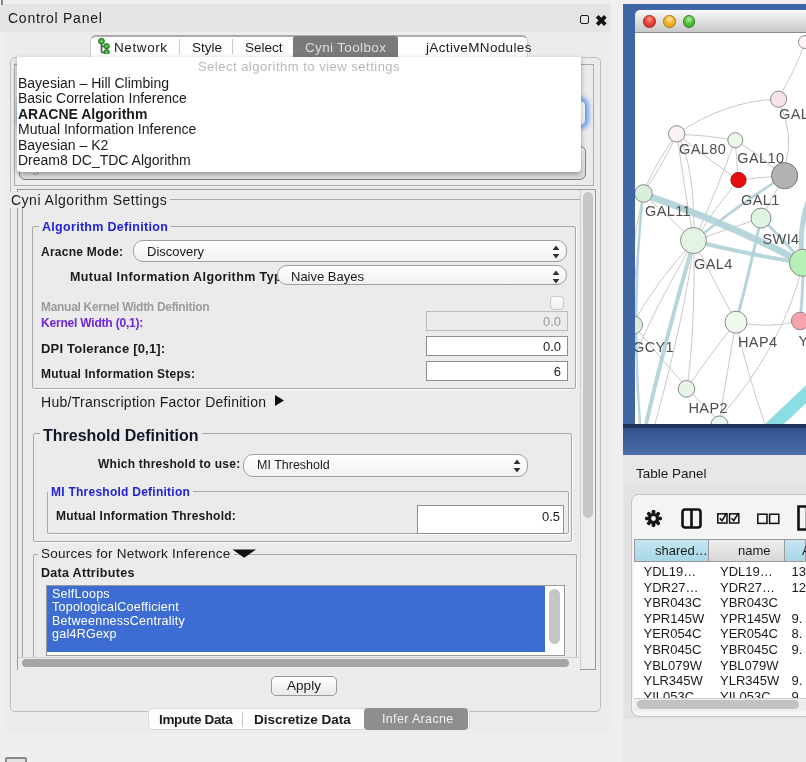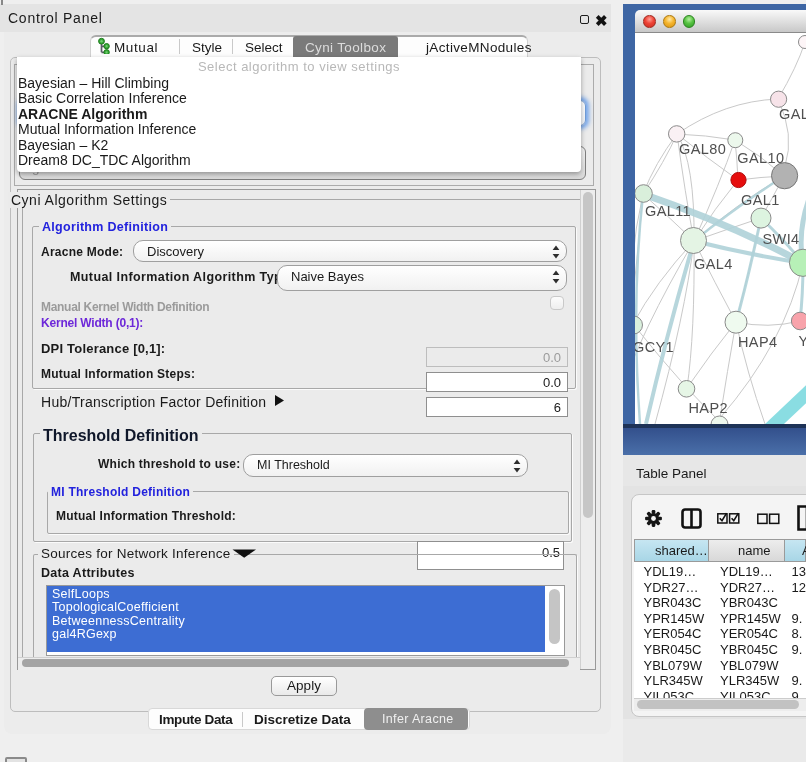--- a/index.html
+++ b/index.html
@@ -3,21 +3,21 @@
 <meta charset="utf-8">
 <style>
 html,body{margin:0;padding:0;}
 body{width:806px;height:762px;position:relative;overflow:hidden;background:#efefef;
   font-family:"Liberation Sans", sans-serif;color:#1a1a1a;}
 .ab{position:absolute;}
 .lbl{font-size:14px;letter-spacing:.27px;}
 .blbl{font-size:12px;font-weight:bold;letter-spacing:.25px;}
 .combo{position:absolute;background:linear-gradient(#ffffff,#f1f1f1);border:1px solid #9f9f9f;border-radius:10px;box-sizing:border-box;}
 .combo .txt{position:absolute;left:13px;top:3px;font-size:13px;}
-.field{position:absolute;background:#fff;border:1px solid #8f8f8f;box-sizing:border-box;font-size:13px;text-align:right;margin-top:36px;}
+.field{position:absolute;background:#fff;border:1px solid #8f8f8f;box-sizing:border-box;font-size:13px;text-align:right;}
 .grp{position:absolute;border:1px solid #a8a8a8;border-radius:2px;box-shadow:inset 0 0 0 0 #fff,1px 1px 0 rgba(255,255,255,.8);}
 .glbl{position:absolute;background:#ebebeb;padding:0 3px;font-size:13px;white-space:nowrap;}
 svg{display:block;}
 </style>
 </head>
 <body>
 
 <div class="ab" style="left:0;top:4px;width:611px;height:28px;background:#e4e4e4;"></div>
 <div class="ab" style="left:8px;top:10px;font-size:14px;letter-spacing:.75px;">Control Panel</div>
 
@@ -35,21 +35,21 @@
 
 <svg class="ab" style="left:96px;top:37px;" width="14" height="17" viewBox="0 0 14 17">
   <path d="M5.5 5 V15.3 M5.5 9.3 H9.5 M5.5 15.3 H9.5" fill="none" stroke="#5c5c68" stroke-width="1.7"></path>
   <circle cx="5.5" cy="4.2" r="2.9" fill="#37a837" stroke="#1d7a1d" stroke-width="1"></circle>
   <circle cx="5.5" cy="4.2" r="1.2" fill="#6fcc6f"></circle>
   <circle cx="10.6" cy="9.2" r="2.7" fill="#37a837" stroke="#1d7a1d" stroke-width="1"></circle>
   <circle cx="10.6" cy="9.2" r="1.1" fill="#6fcc6f"></circle>
   <circle cx="10.6" cy="15.3" r="2.7" fill="#37a837" stroke="#1d7a1d" stroke-width="1"></circle>
   <circle cx="10.6" cy="15.3" r="1.1" fill="#6fcc6f"></circle>
 </svg>
-<div class="ab" style="left:114px;top:40px;font-size:13.5px;letter-spacing:.6px;">Mutual</div>
+<div class="ab" style="left:114px;top:40px;font-size:13.5px;letter-spacing:.6px;">Network</div>
 <div class="ab" style="left:179px;top:39px;width:1px;height:15px;background:#c9c9c9;"></div>
 <div class="ab" style="left:192px;top:40px;font-size:13.5px;">Style</div>
 <div class="ab" style="left:232px;top:39px;width:1px;height:15px;background:#c9c9c9;"></div>
 <div class="ab" style="left:245px;top:40px;font-size:13.5px;">Select</div>
 <div class="ab" style="left:305px;top:40px;font-size:13.5px;letter-spacing:.35px;color:#dcdcdc;">Cyni Toolbox</div>
 <div class="ab" style="left:412px;top:40px;font-size:13.5px;letter-spacing:.35px;margin-left:14px;">jActiveMNodules</div>
 
 <div class="ab" style="left:14px;top:64px;width:580px;height:122px;border:1px solid #ababab;background:#ebebeb;box-sizing:border-box;"></div>
 
 <div class="ab" style="left:20px;top:100px;width:566px;height:26px;background:linear-gradient(#ffffff,#eef2f8);border:1.5px solid #6f9bd6;border-radius:6px;box-sizing:border-box;box-shadow:0 0 4px 2.5px rgba(90,150,235,.8);"></div>
@@ -73,21 +73,21 @@
 <div class="ab blbl" style="left:41px;top:245px;">Aracne Mode:</div>
 <div class="combo" style="left:133px;top:240px;width:434px;height:22px;">
     <span class="txt">Discovery</span>
   <svg style="position:absolute;right:6px;top:4px;" width="8" height="14" viewBox="0 0 8 14">
       <path d="M4 0.5 L7.4 5 L0.6 5 Z" fill="#2e2e2e"></path>
       <path d="M4 13.5 L7.4 9 L0.6 9 Z" fill="#2e2e2e"></path>
     </svg>
   </div>
 
 <div class="ab blbl" style="left:41px;top:270px;font-size:12.5px;letter-spacing:.4px;margin-left:29px;">Mutual Information Algorithm Type:</div>
-<div class="combo" style="left:277px;top:265px;width:290px;height:26px;">
+<div class="combo" style="left:277px;top:265px;width:290px;height:20px;">
     <span class="txt">Naive Bayes</span>
   <svg style="position:absolute;right:6px;top:4px;" width="8" height="14" viewBox="0 0 8 14">
       <path d="M4 0.5 L7.4 5 L0.6 5 Z" fill="#2e2e2e"></path>
       <path d="M4 13.5 L7.4 9 L0.6 9 Z" fill="#2e2e2e"></path>
     </svg>
   </div>
 
 <div class="ab blbl" style="left:41px;top:300px;color:#9b9b9b;letter-spacing:-.3px;">Manual Kernel Width Definition</div>
 <div class="ab" style="left:550px;top:296px;width:14px;height:14px;background:linear-gradient(#fcfcfc,#eee);border:1px solid #c9c9c9;border-radius:4px;box-sizing:border-box;"></div>
 

